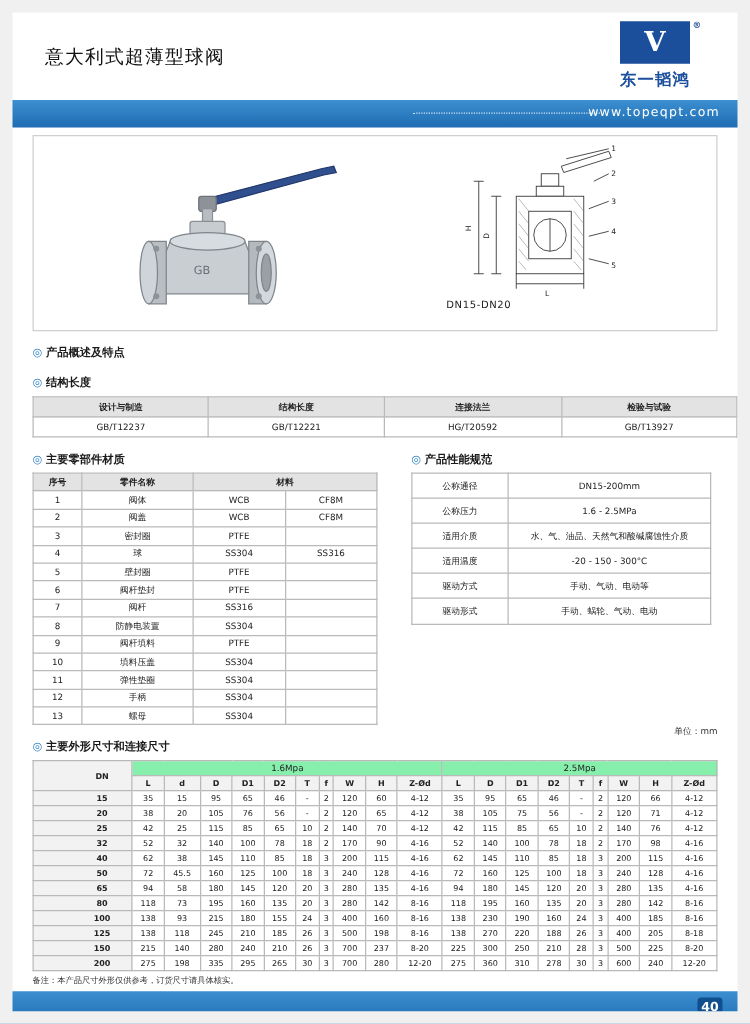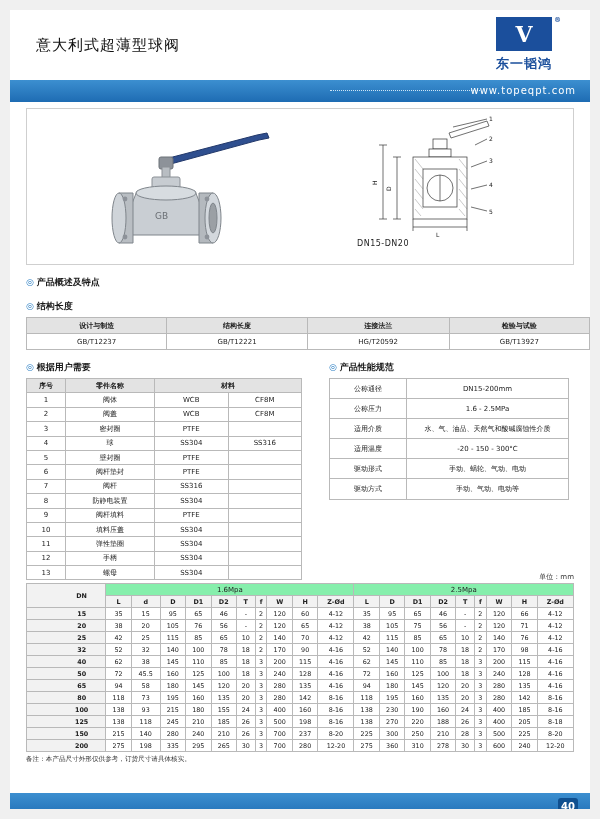--- a/index.html
+++ b/index.html
@@ -260,21 +260,21 @@
           <td>GB/T12221</td>
           <td>HG/T20592</td>
           <td>GB/T13927</td>
         </tr>
       </tbody>
     </table>
 
     <div style="display:flex;margin:11px 26px 0 26px;width:548px;justify-content:space-between;">
       <div style="width:276px;">
         <div class="sec-h" style="margin:0 0 4px 0;">
-          <span class="dot">◎</span><span>根据用户需要</span>
+          <span class="dot">◎</span><span>主要零部件材质</span>
         </div>
         <table class="tbl mat-tbl">
           <thead>
             <tr>
               <td style="width:34px;">序号</td>
               <td style="width:84px;">零件名称</td>
               <td colspan="2">材料</td>
             </tr>
           </thead>
           <tbody id="materials-body">
@@ -376,33 +376,36 @@
               </tr>
               <tr>
                 <td style="width: 72px;">适用介质</td>
                 <td>水、气、油品、天然气和酸碱腐蚀性介质</td>
               </tr>
               <tr>
                 <td style="width: 72px;">适用温度</td>
                 <td>-20 - 150 - 300°C</td>
               </tr>
               <tr>
+                <td style="width: 72px;">驱动方式</td>
+                <td>手动、气动、电动等</td>
+              </tr>
+              <tr>
                 <td style="width: 72px;">驱动形式</td>
                 <td>手动、蜗轮、气动、电动</td>
-              </tr>
-              <tr>
-                <td style="width: 72px;">驱动方式</td>
-                <td>手动、气动、电动等</td>
               </tr>
             </tbody>
         </table>
       </div>
     </div>
 
     <div style="position:relative;">
+      <div class="sec-h">
+        <span class="dot">◎</span><span>主要外形尺寸和连接尺寸</span>
+      </div>
       <div class="unit-note" style="top:-11px;">单位：mm</div>
       <div class="dim-wrap">
         <table class="dim-tbl">
           <thead id="dim-head">
               <tr>
                 <td rowspan="2" class="dn">DN</td>
                 <td colspan="10" class="grouphdr">1.6Mpa</td>
                 <td colspan="9" class="grouphdr">2.5Mpa</td>
               </tr>
               <tr>

